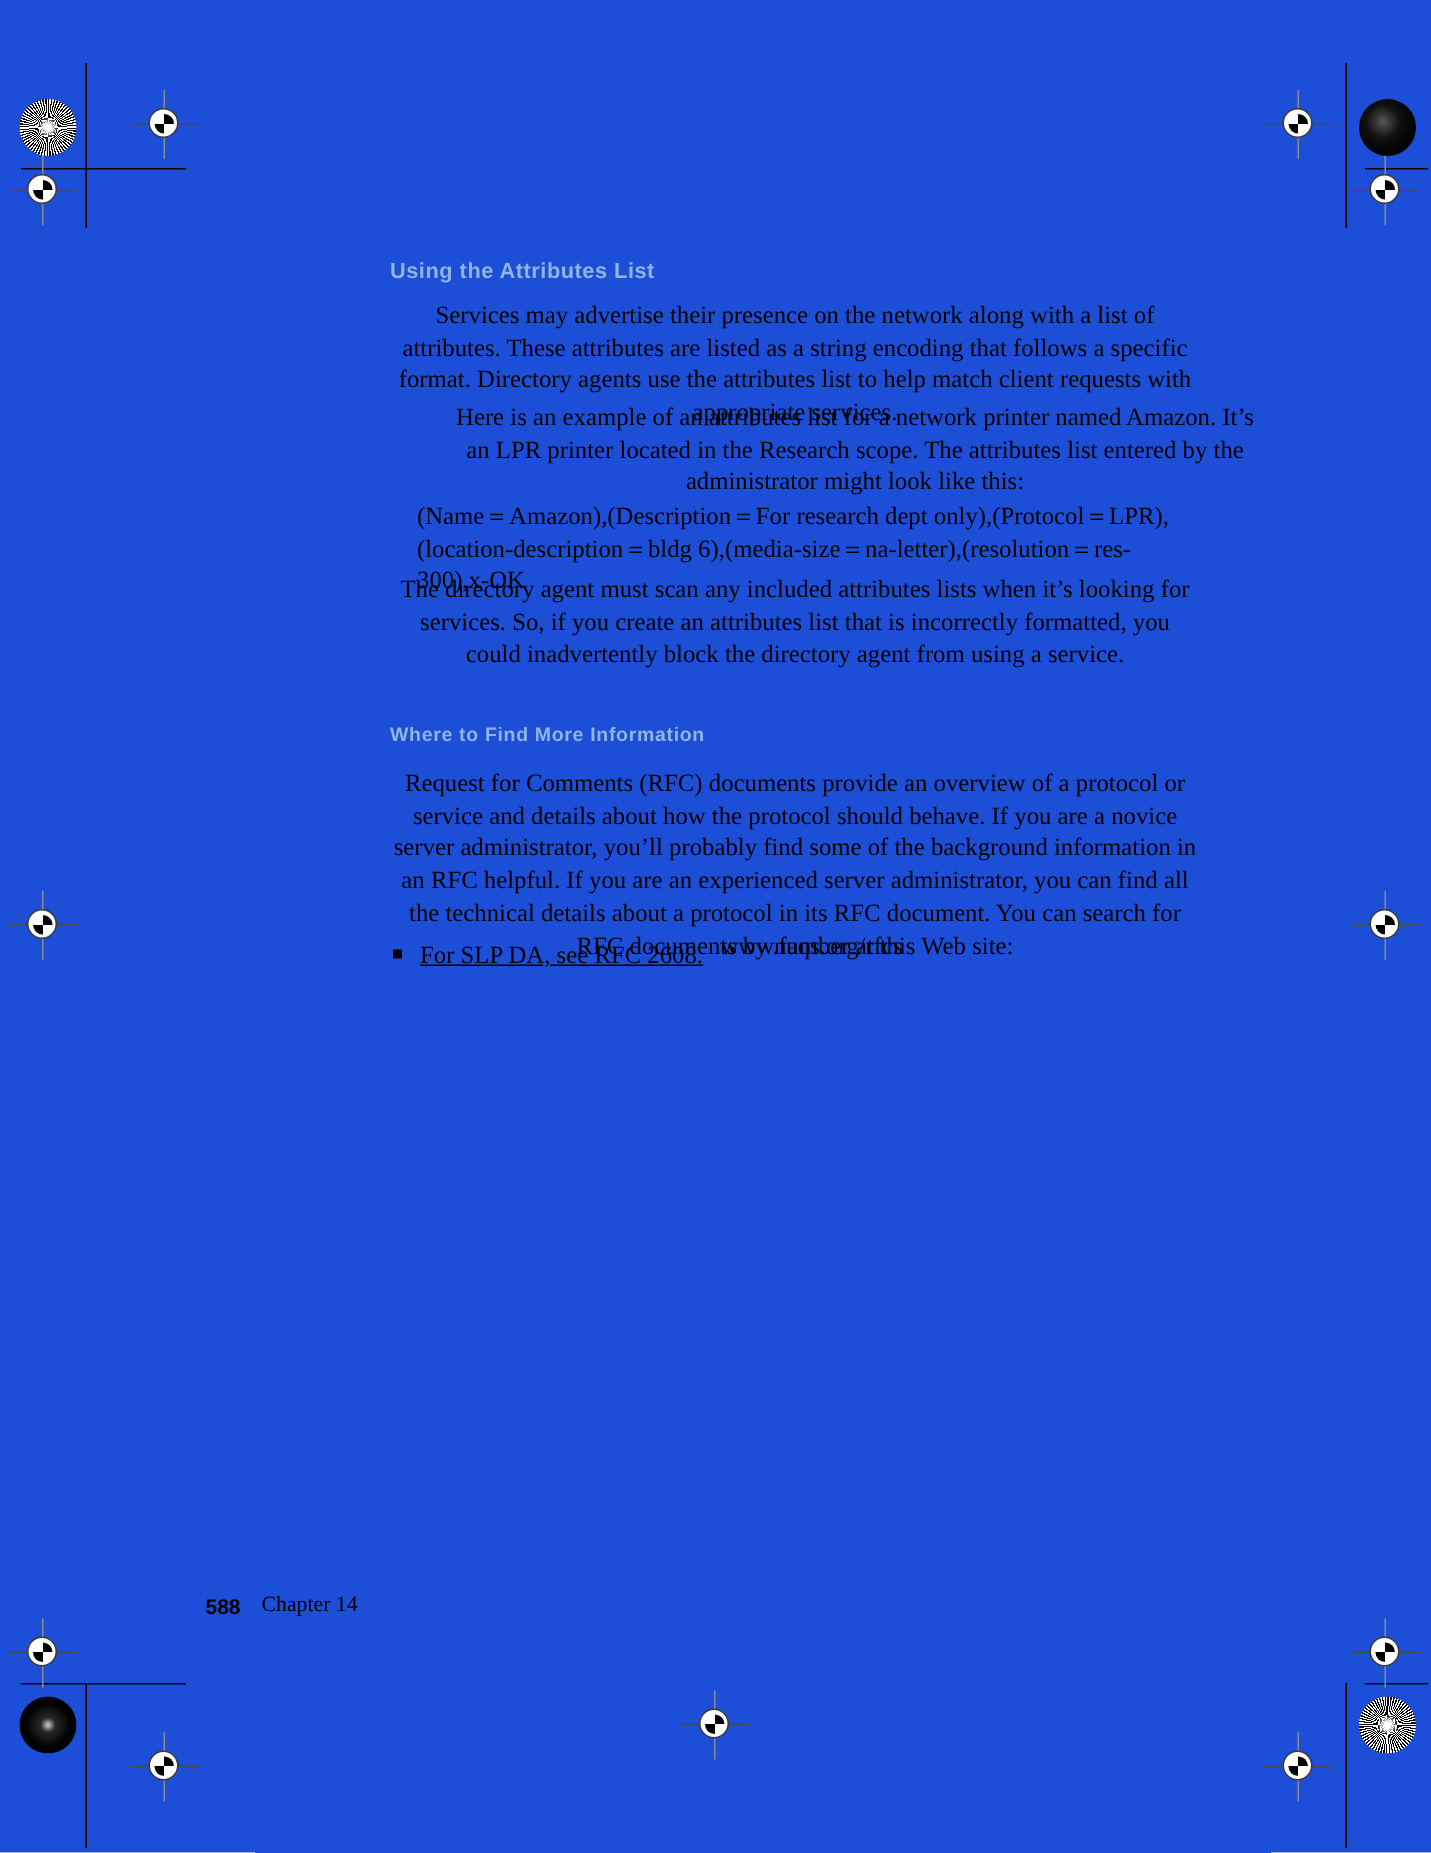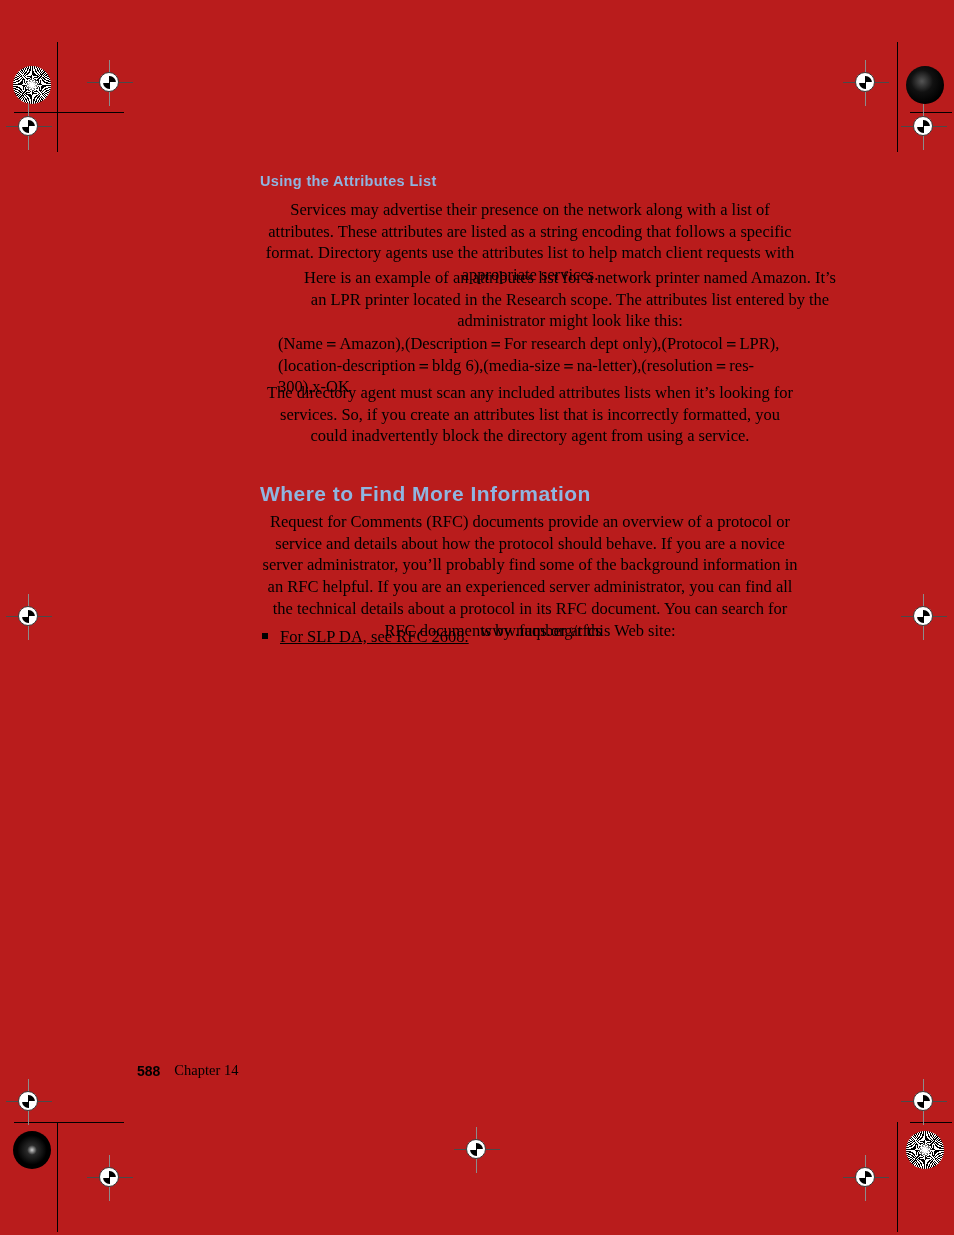--- a/index.html
+++ b/index.html
@@ -9,21 +9,21 @@
     background: #ffffff;
   }
   body {
     font-family: "Liberation Serif", "DejaVu Serif", serif;
     color: #000000;
   }
   #page {
     position: relative;
     width: 954px;
     height: 1235px;
-    background: #b91c1c;
+    background: #1d4ed8;
     overflow: hidden;
   }
 
   
   .trim-line {
     position: absolute;
     background: #000000;
   }
   .trim-v { width: 1px; }
   .trim-h { height: 1px; }
@@ -104,21 +104,21 @@
     font-family: "Liberation Sans", "DejaVu Sans", sans-serif;
     font-weight: bold;
     font-size: 14.5px;
     letter-spacing: 0.35px;
     color: #8fb5e0;
     margin: 0;
   }
   .h-section {
     font-family: "Liberation Sans", "DejaVu Sans", sans-serif;
     font-weight: bold;
-    font-size: 21px;
+    font-size: 13px;
     letter-spacing: 0.45px;
     color: #8fb5e0;
     margin: 0;
   }
   p.body {
     font-size: 16.5px;
     line-height: 21.7px;
     margin: 0;
     text-align: center;
   }

